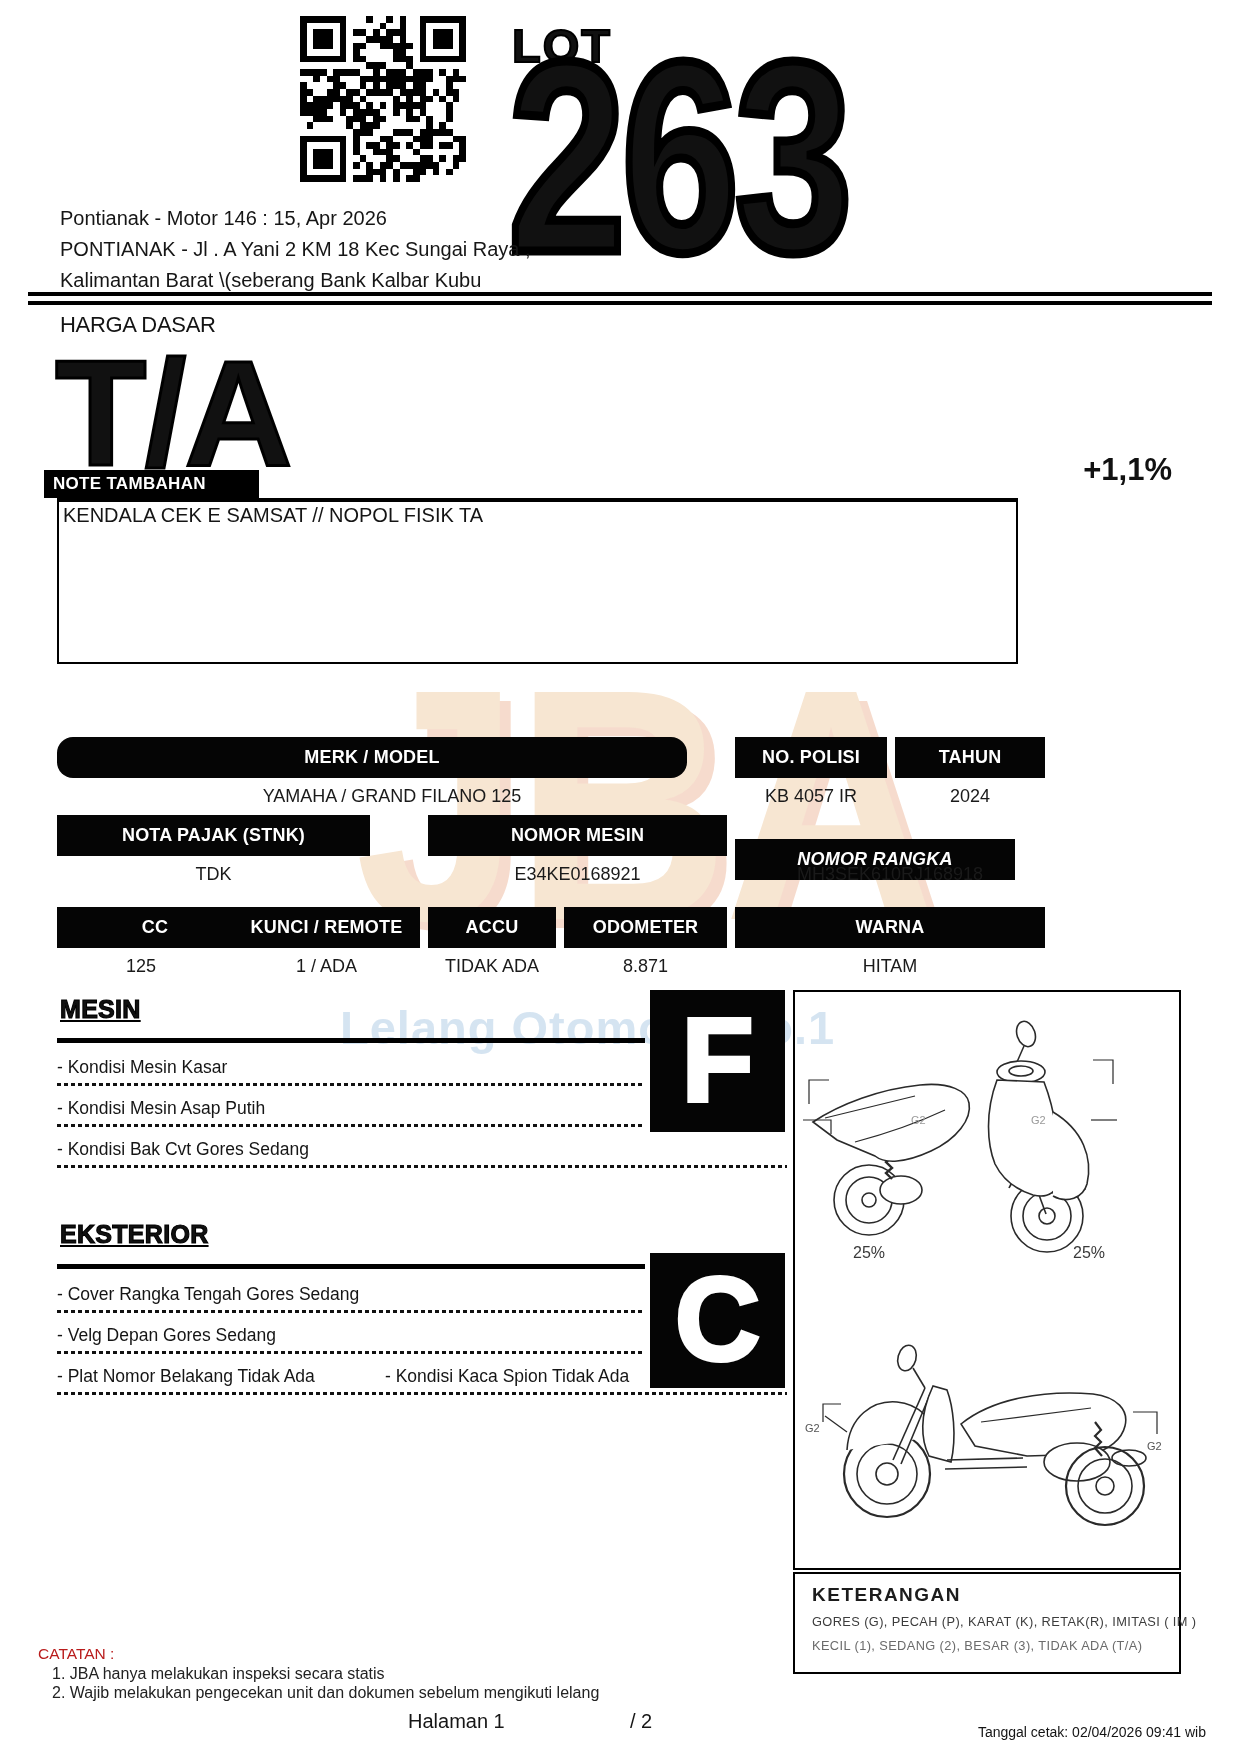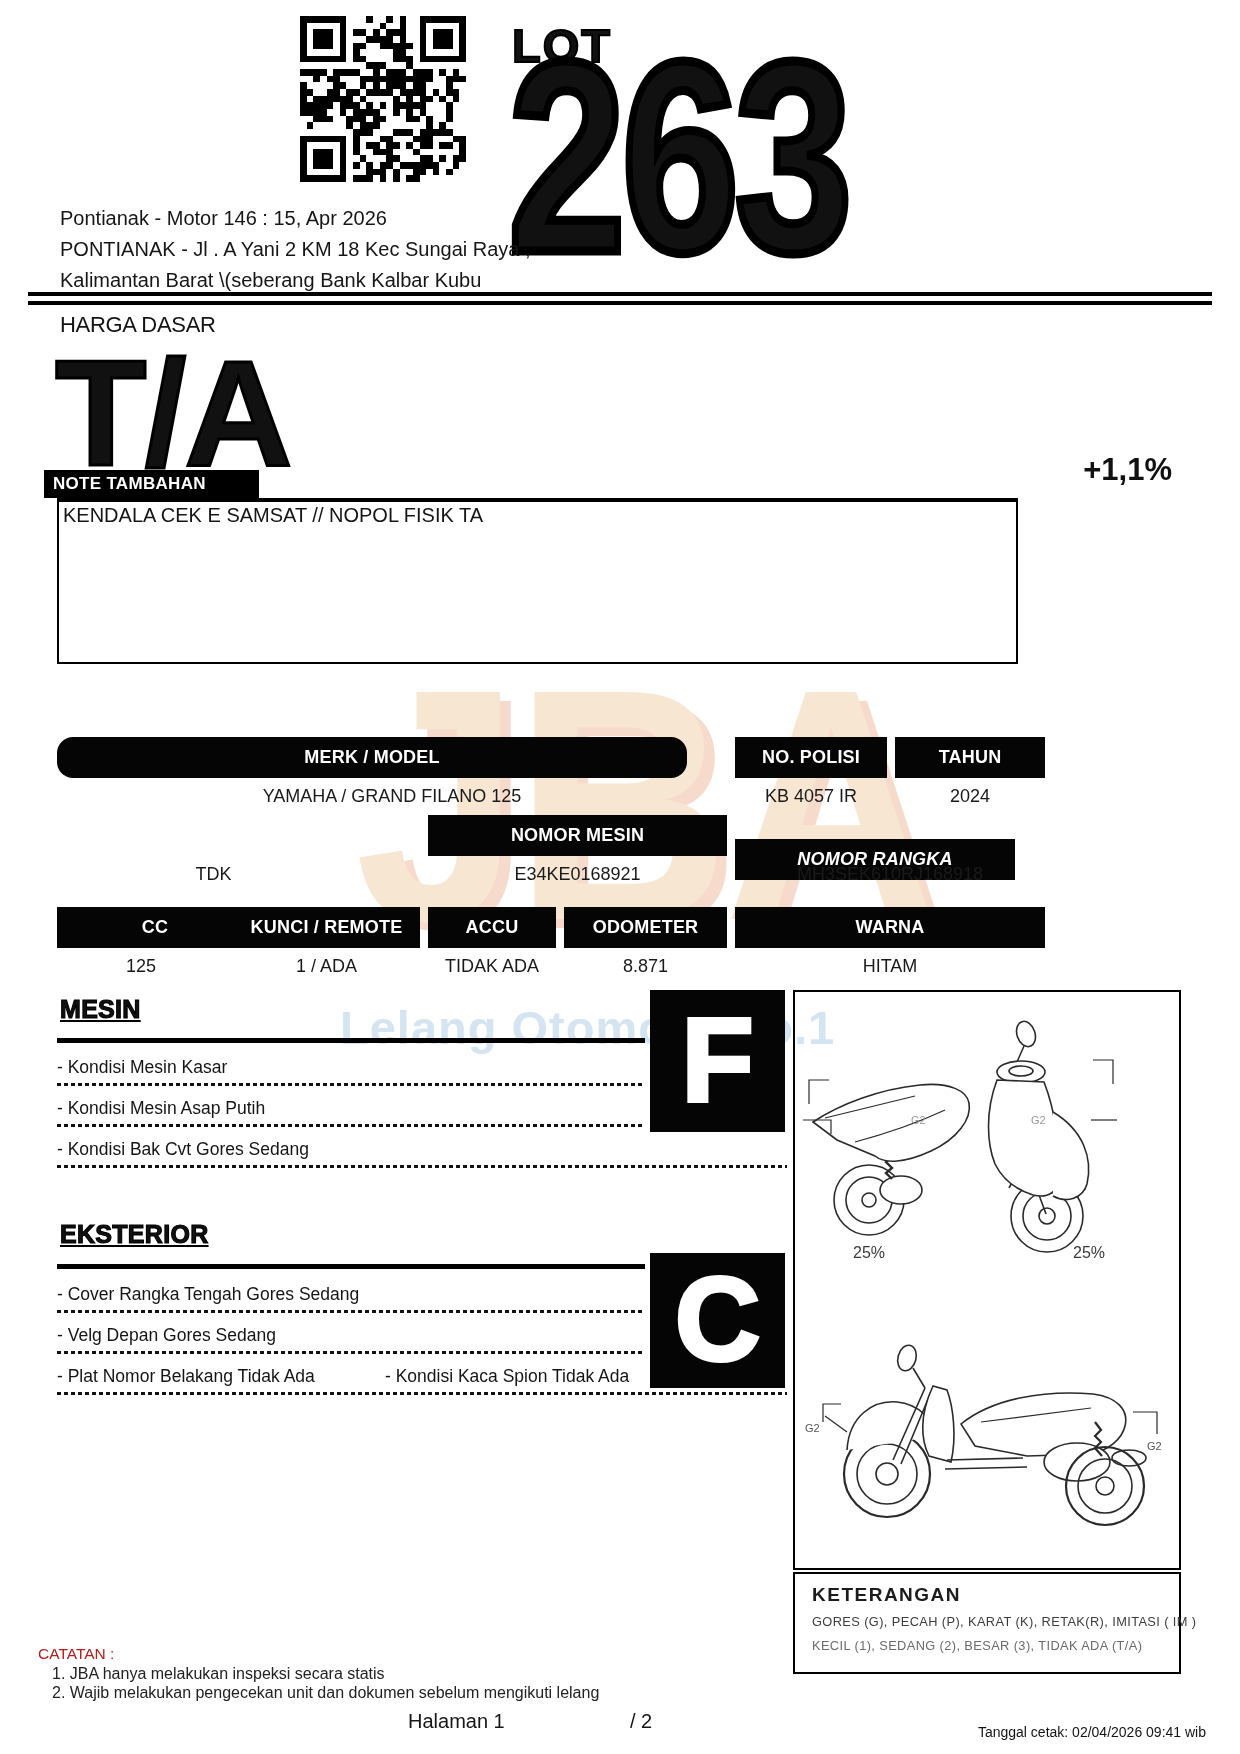--- a/index.html
+++ b/index.html
@@ -333,20 +333,21 @@
   <div class="abs note-box"></div>
   <div class="abs note-text">KENDALA CEK E SAMSAT // NOPOL FISIK TA</div>
 
   <div class="abs hdr" style="left:57px;top:737px;width:630px;border-radius:16px;">MERK / MODEL</div>
   <div class="abs hdr" style="left:735px;top:737px;width:152px;">NO. POLISI</div>
   <div class="abs hdr" style="left:895px;top:737px;width:150px;">TAHUN</div>
   <div class="abs val" style="left:57px;top:786px;width:670px;">YAMAHA / GRAND FILANO 125</div>
   <div class="abs val" style="left:735px;top:786px;width:152px;">KB 4057 IR</div>
   <div class="abs val" style="left:895px;top:786px;width:150px;">2024</div>
 
+  <div class="abs hdr" style="left:57px;top:815px;width:313px;">NOTA PAJAK (STNK)</div>
   <div class="abs hdr" style="left:428px;top:815px;width:299px;">NOMOR MESIN</div>
   <div class="abs hdr" style="left:735px;top:839px;width:280px;font-style:italic;">NOMOR RANGKA</div>
   <div class="abs val" style="left:57px;top:864px;width:313px;">TDK</div>
   <div class="abs val" style="left:428px;top:864px;width:299px;">E34KE0168921</div>
   <div class="abs val" style="left:735px;top:864px;width:310px;">MH3SEK610RJ168918</div>
 
   <div class="abs hdr" style="left:57px;top:907px;width:196px;">CC</div>
   <div class="abs hdr" style="left:233px;top:907px;width:187px;">KUNCI / REMOTE</div>
   <div class="abs hdr" style="left:428px;top:907px;width:128px;">ACCU</div>
   <div class="abs hdr" style="left:564px;top:907px;width:163px;">ODOMETER</div>

